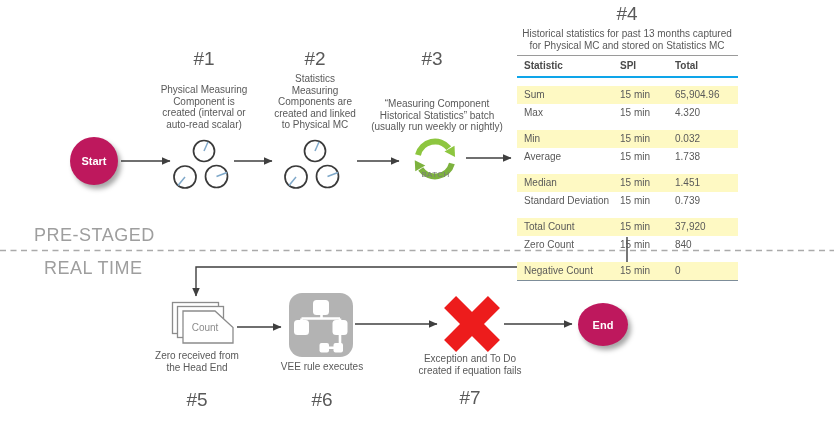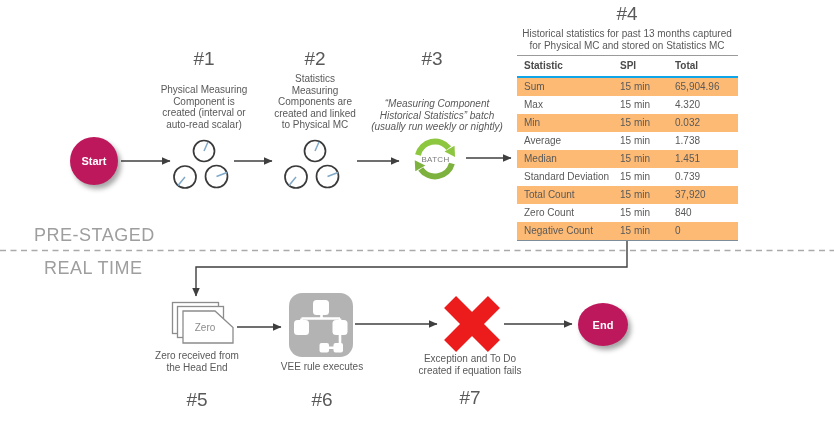--- a/index.html
+++ b/index.html
@@ -16,21 +16,21 @@
             display:flex;align-items:center;justify-content:center;
             box-shadow:3px 4px 5px rgba(0,0,0,0.35);}
   .icon-caption{font-size:8px;color:#7a7a7a;text-align:center;letter-spacing:0.3px;}
   .usage-caption{font-size:10px;color:#8c8c8c;text-align:center;}
   
   .stat-table{left:517px;top:55px;width:221px;font-size:10px;
               border-top:1px solid #9a9a9a;border-bottom:1.5px solid #7d8d99;}
   .thead{display:flex;height:20px;line-height:20px;font-weight:bold;color:#4a4a4a;
          border-bottom:2px solid #0ea5e9;}
   .trow{display:flex;height:18px;line-height:18px;color:#595959;}
-  .trow.striped{background:#fdba74;}
+  .trow.striped{background:#fef9c3;margin-top:8px;}
   .c1{width:96px;padding-left:7px;}
   .c2{width:55px;}
   .c3{width:63px;}
   .caption{font-size:10px;line-height:11.5px;text-align:center;color:#595959;}
 </style>
 </head>
 <body>
 
 <div class="stage">
 
@@ -123,39 +123,39 @@
     <div>created (interval  or</div>
     <div>auto-read scalar)</div>
   </div>
   <div class="abs step-text" style="left:255px;top:73px;width:120px;">
     <div>Statistics</div>
     <div>Measuring</div>
     <div>Components are</div>
     <div>created and linked</div>
     <div>to Physical MC</div>
   </div>
-  <div class="abs step-text" style="left:357px;top:98px;width:160px;font-style:italic;">
+  <div class="abs step-text" style="left:357px;top:98px;width:160px;">
     <div>“Measuring Component</div>
     <div>Historical Statistics” batch</div>
     <div>(usually run weekly or nightly)</div>
   </div>
   <div class="abs step-text" style="left:137px;top:350px;width:120px;">
     <div>Zero received from</div>
     <div>the Head End</div>
   </div>
   <div class="abs step-text" style="left:212px;top:361px;width:220px;">
     <div>VEE rule executes</div>
   </div>
   <div class="abs step-text" style="left:400px;top:353px;width:140px;">
     <div>Exception and To Do</div>
     <div>created if equation fails</div>
   </div>
 
-  <div class="abs icon-caption" style="left:417px;top:155px;width:37px;">BATCH</div>
-  <div class="abs usage-caption" style="left:184px;top:322px;width:42px;">Zero</div>
+  <div class="abs icon-caption" style="left:417px;top:170px;width:37px;">BATCH</div>
+  <div class="abs usage-caption" style="left:184px;top:322px;width:42px;">Count</div>
 
   <div class="abs caption" style="left:512px;top:28px;width:230px;">
     <div>Historical statistics for past 13 months captured</div>
     <div>for Physical MC and stored on Statistics MC</div>
   </div>
 
   <div class="abs stat-table">
     <div class="thead">
       <div class="c1">Statistic</div>
       <div class="c2">SPI</div>

